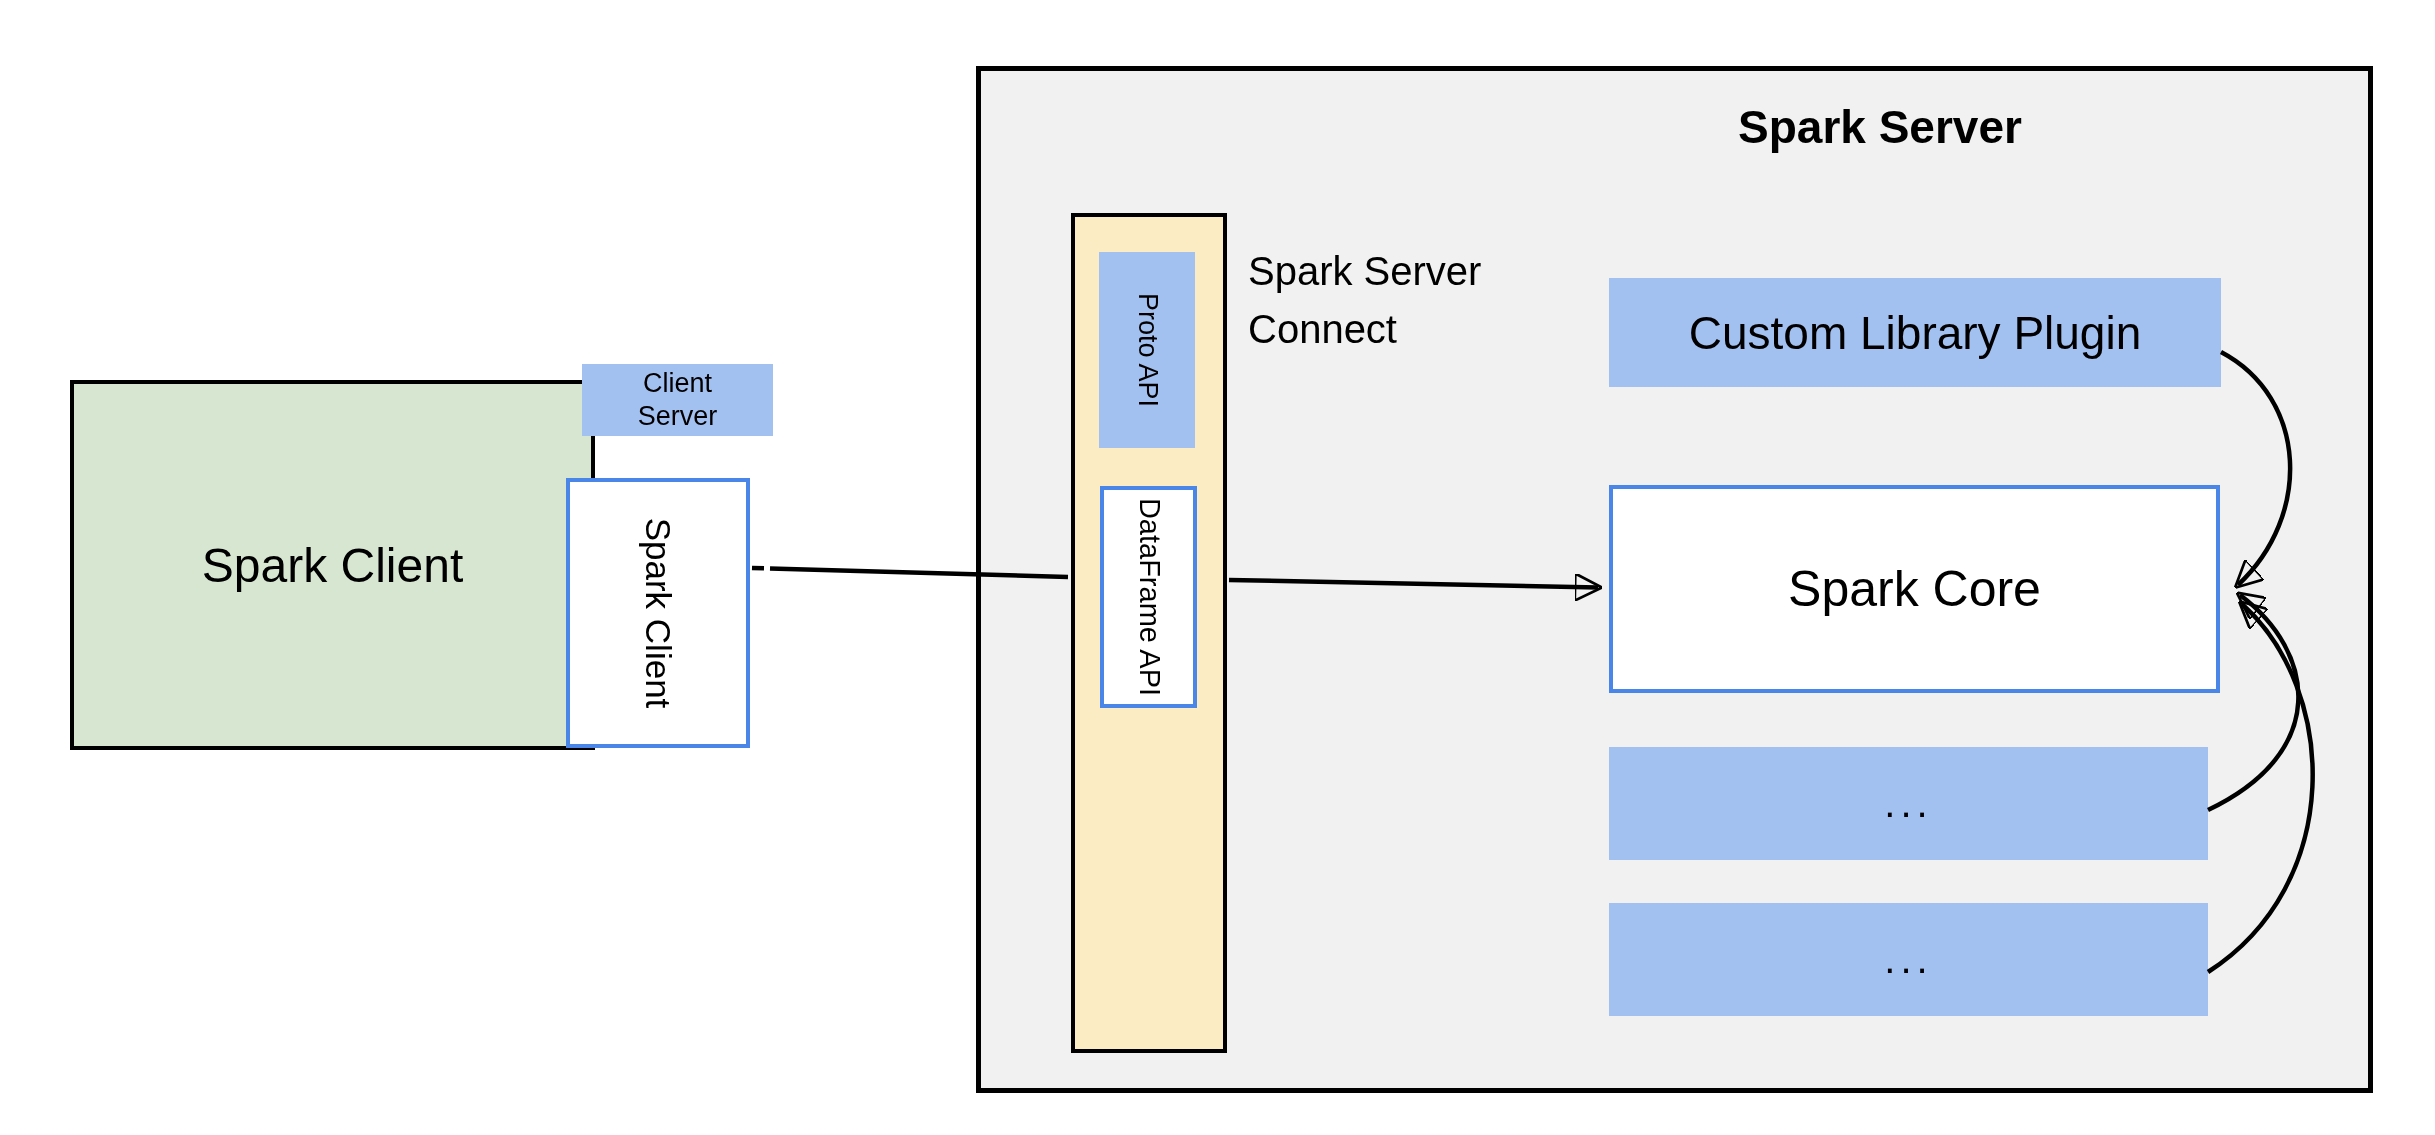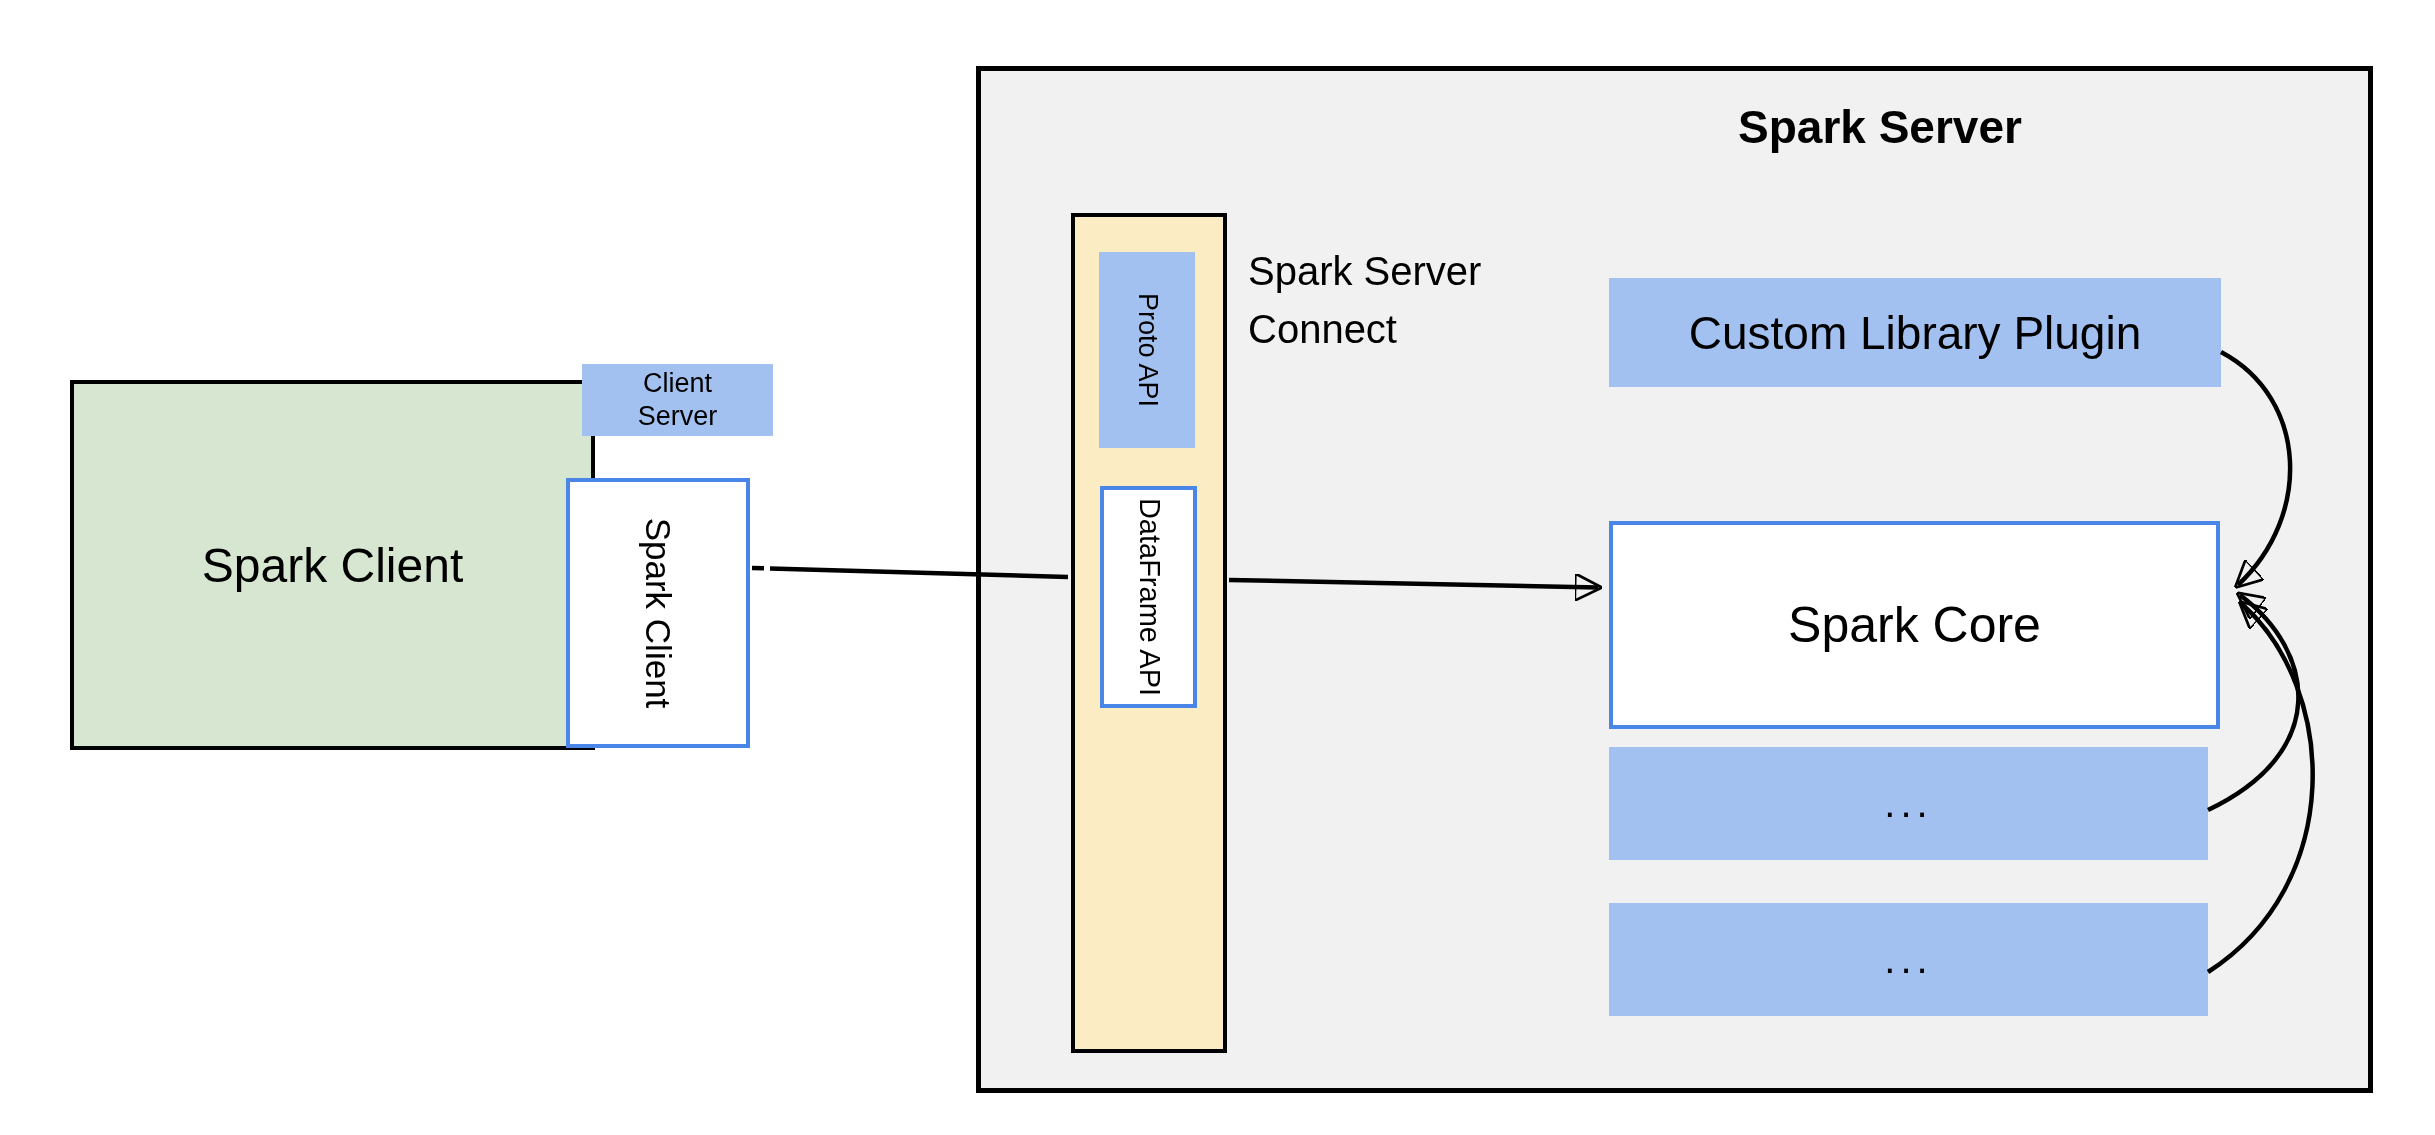--- a/index.html
+++ b/index.html
@@ -42,21 +42,21 @@
     background:#ffffff; border:4px solid var(--blue_border); z-index:2;}
   .library-label{left:1248px; top:242px; width:420px; font-size:40px; line-height:58px;
     text-align:left; z-index:2;}
 
   
   .server-title{left:1680px; top:100px; width:400px; text-align:center;
     font-size:46px; font-weight:bold; z-index:2;}
   .plugin-box{left:1609px; top:278px; width:612px; height:109px; background:var(--blue_fill); z-index:2;}
   .plugin-box .lbl{font-size:46px;}
   .core-box{left:1609px; top:485px; width:611px; height:208px;
-    background:#ffffff; border:4px solid var(--blue_border); z-index:2;margin-top:36px;}
+    background:#ffffff; border:4px solid var(--blue_border); z-index:2;}
   .core-box .lbl{font-size:50px;}
   .dots-box1{left:1609px; top:747px; width:599px; height:113px; background:var(--blue_fill); z-index:2;}
   .dots-box2{left:1609px; top:903px; width:599px; height:113px; background:var(--blue_fill); z-index:2;}
   .dots{font-size:40px; letter-spacing:5px;}
 
   svg.connectors{position:absolute; left:0; top:0; width:2435px; height:1135px;
     z-index:5; pointer-events:none;}
   svg.connectors path, svg.connectors line{stroke:var(--line_black); fill:none;}
 </style>
 </head>

